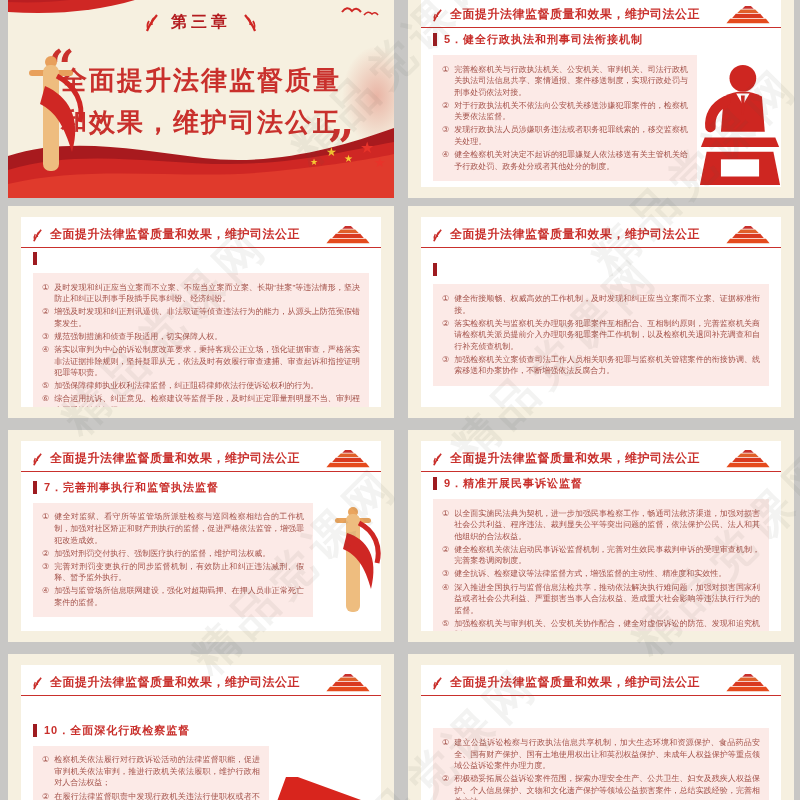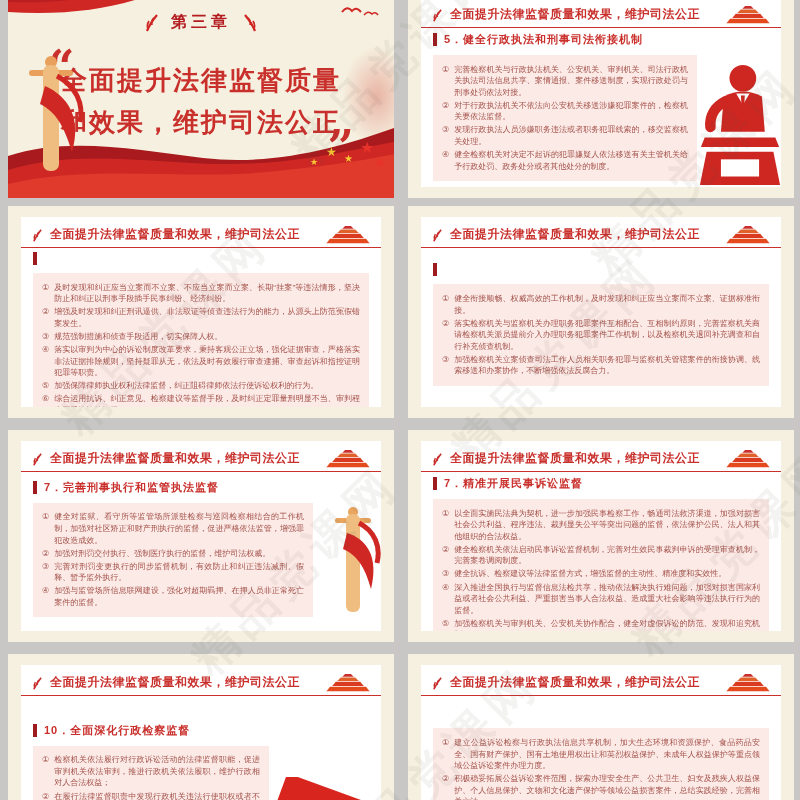--- a/index.html
+++ b/index.html
@@ -317,21 +317,21 @@
         <svg class="gate" width="46" height="19" viewBox="0 0 64 26">
             <polygon points="2,25 62,25 57,19 7,19" fill="#e54a1d"></polygon>
             <polygon points="10,18 54,18 49,12 15,12" fill="#d93a20"></polygon>
             <polygon points="17,11 47,11 42,6 22,6" fill="#e0602a"></polygon>
             <polygon points="24,5 40,5 36,1 28,1" fill="#c9302c"></polygon>
           </svg>
       </div>
       <div class="body">
         <div class="sec">
           <span class="sec-bar"></span>
-          <span class="sec-txt">7．精准开展民事诉讼监督</span>
+          <span class="sec-txt">9．精准开展民事诉讼监督</span>
         </div>
         <div class="pink">
           <ul class="bullets">
               <li>
                 <span class="b-num">①</span>
                 <span class="b-txt">以全面实施民法典为契机，进一步加强民事检察工作，畅通司法救济渠道，加强对损害社会公共利益、程序违法、裁判显失公平等突出问题的监督，依法保护公民、法人和其他组织的合法权益。</span>
               </li>
               <li>
                 <span class="b-num">②</span>
                 <span class="b-txt">健全检察机关依法启动民事诉讼监督机制，完善对生效民事裁判申诉的受理审查机制，完善案卷调阅制度。</span>

